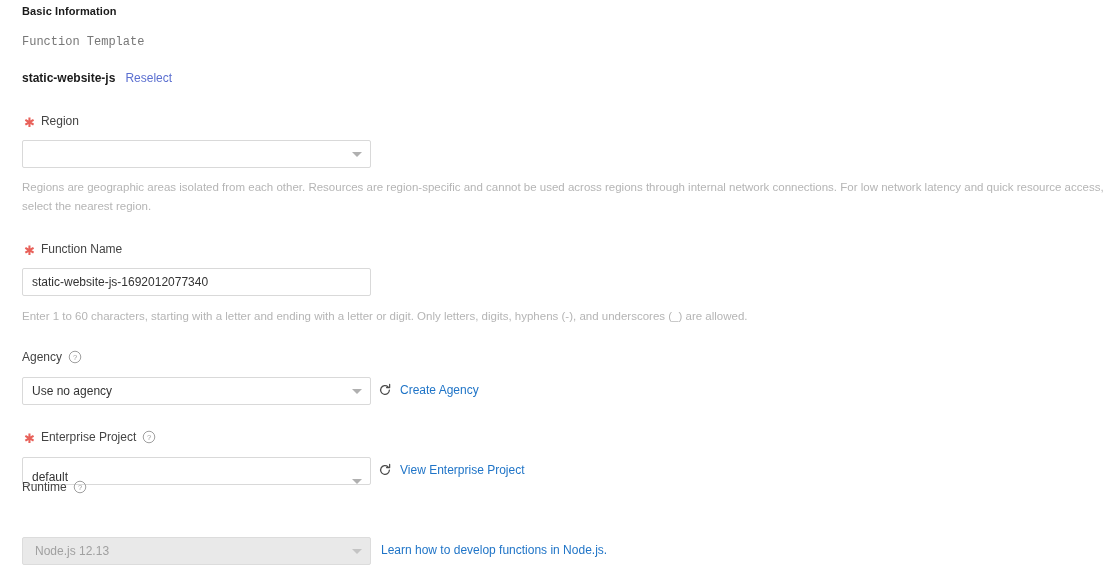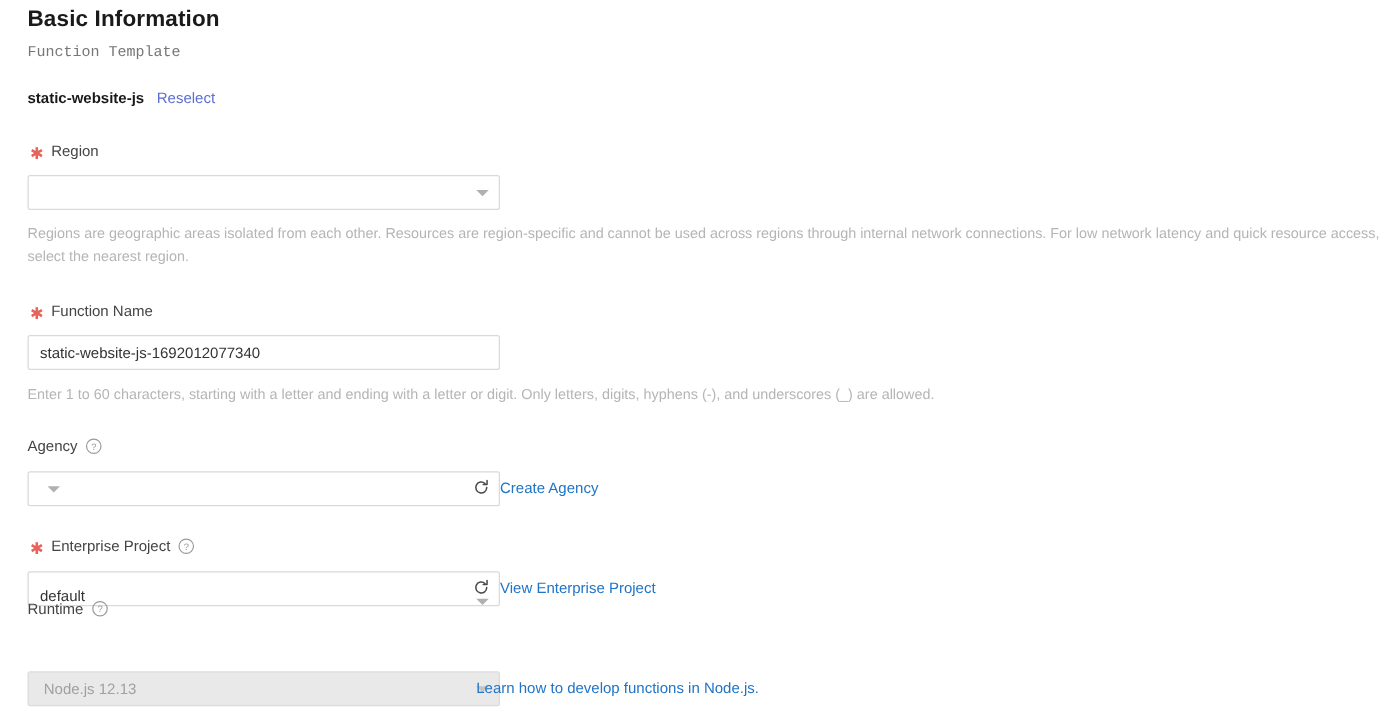--- a/index.html
+++ b/index.html
@@ -21,21 +21,21 @@
     position: relative;
     width: 1117px;
     height: 574px;
   }
 
   
   .section-title {
     position: absolute;
     left: 22px;
     top: 5px;
-    font-size: 18px;
+    font-size: 11px;
     font-weight: bold;
     color: #1a1a1a;
     letter-spacing: .1px;
   }
 
   
   .sub-label {
     position: absolute;
     font-size: 12px;
     color: #777777;
@@ -86,21 +86,21 @@
     width: 14px;
     height: 14px;
     position: relative;
     top: 0px;
   }
   .help-icon svg { display: block; }
 
   .control {
     position: absolute;
     box-sizing: border-box;
-    width: 378px;
+    width: 349px;
     height: 28px;
     border: 1px solid #d9d9d9;
     background: #ffffff;
     border-radius: 2px;
     display: flex;
     align-items: center;
     padding: 0 8px 0 9px;
     font-size: 12px;
     color: #333333;
   }
@@ -194,20 +194,21 @@
   <div class="field-label" style="left:22px; top:350px;">
     <span>Agency</span>
     <span class="help-icon">
       <svg viewBox="0 0 16 16" width="14" height="14">
         <circle cx="8" cy="8" r="6.6" fill="none" stroke="#9b9b9b" stroke-width="1.1"></circle>
         <text x="8" y="11.4" font-size="8.6" text-anchor="middle" fill="#9b9b9b" font-family="Liberation Sans, sans-serif">?</text>
       </svg>
     </span>
   </div>
   <div class="control" style="left:22px; top:377px;">
+    <span class="value">Use no agency</span>
     <span class="caret"></span>
   </div>
   <div class="side-action" style="left:378px; top:383px;">
     <span class="refresh-icon">
       <svg viewBox="0 0 16 16" width="14" height="14">
         <path d="M13 8a5 5 0 1 1-1.6-3.67" fill="none" stroke="#4a4a4a" stroke-width="1.4" stroke-linecap="round"></path>
         <path d="M13.3 1.6 L13.3 5.2 L9.8 5.2" fill="none" stroke="#4a4a4a" stroke-width="1.4" stroke-linecap="round" stroke-linejoin="round"></path>
       </svg>
     </span>
     <span class="link">Create Agency</span>

